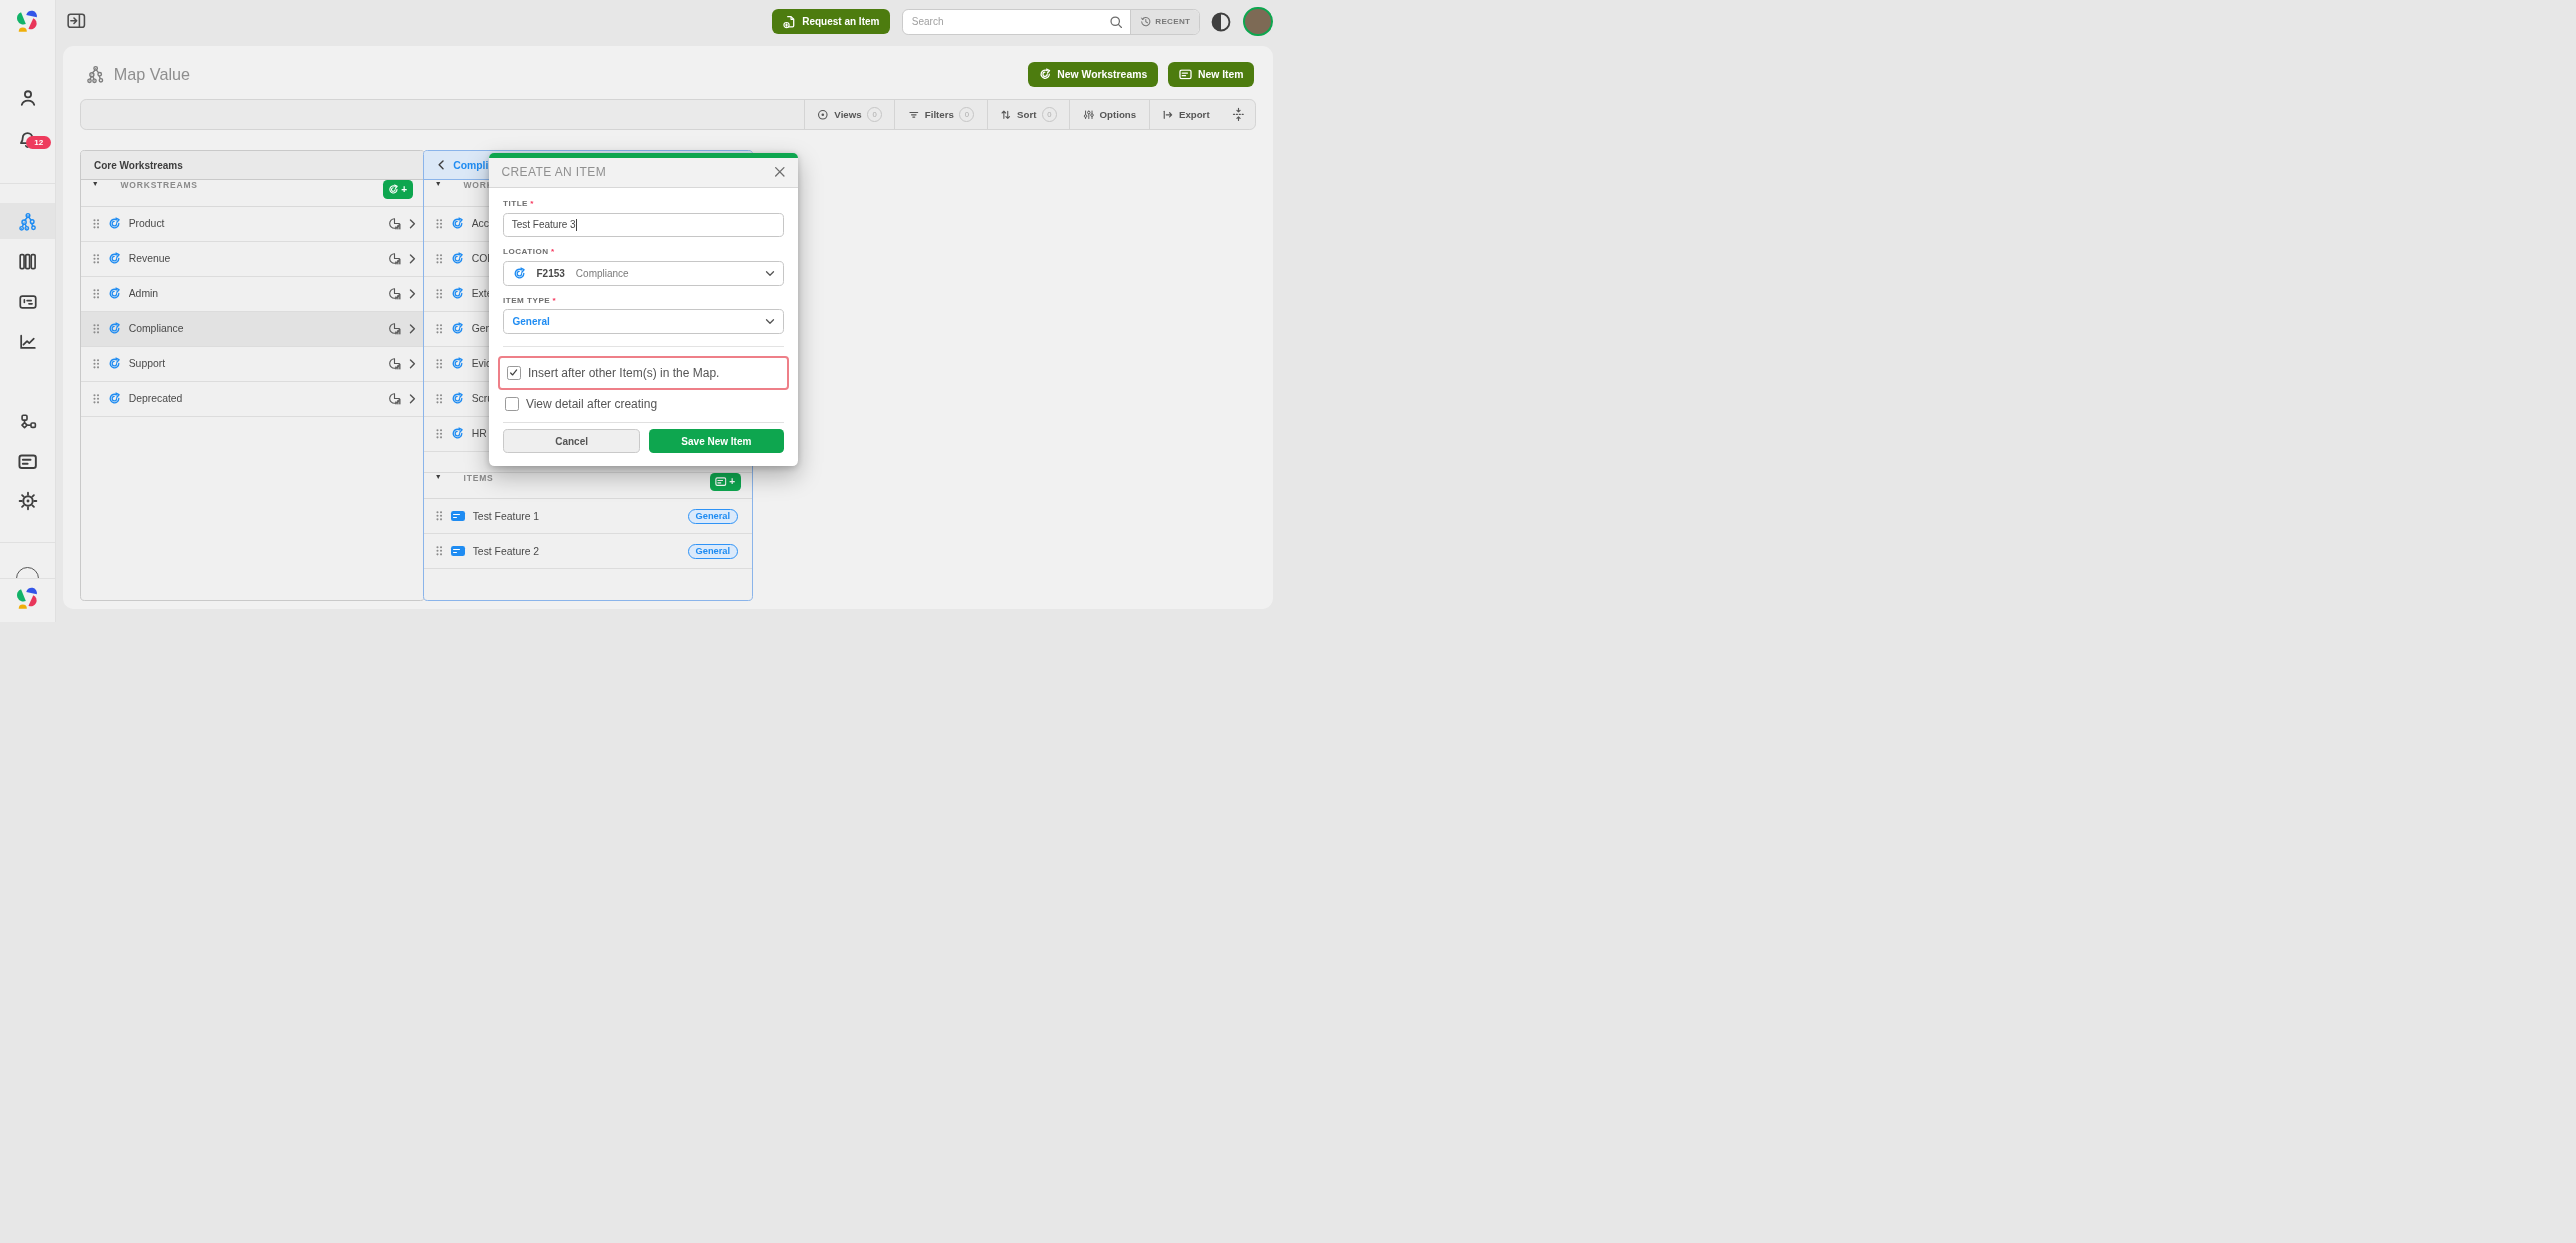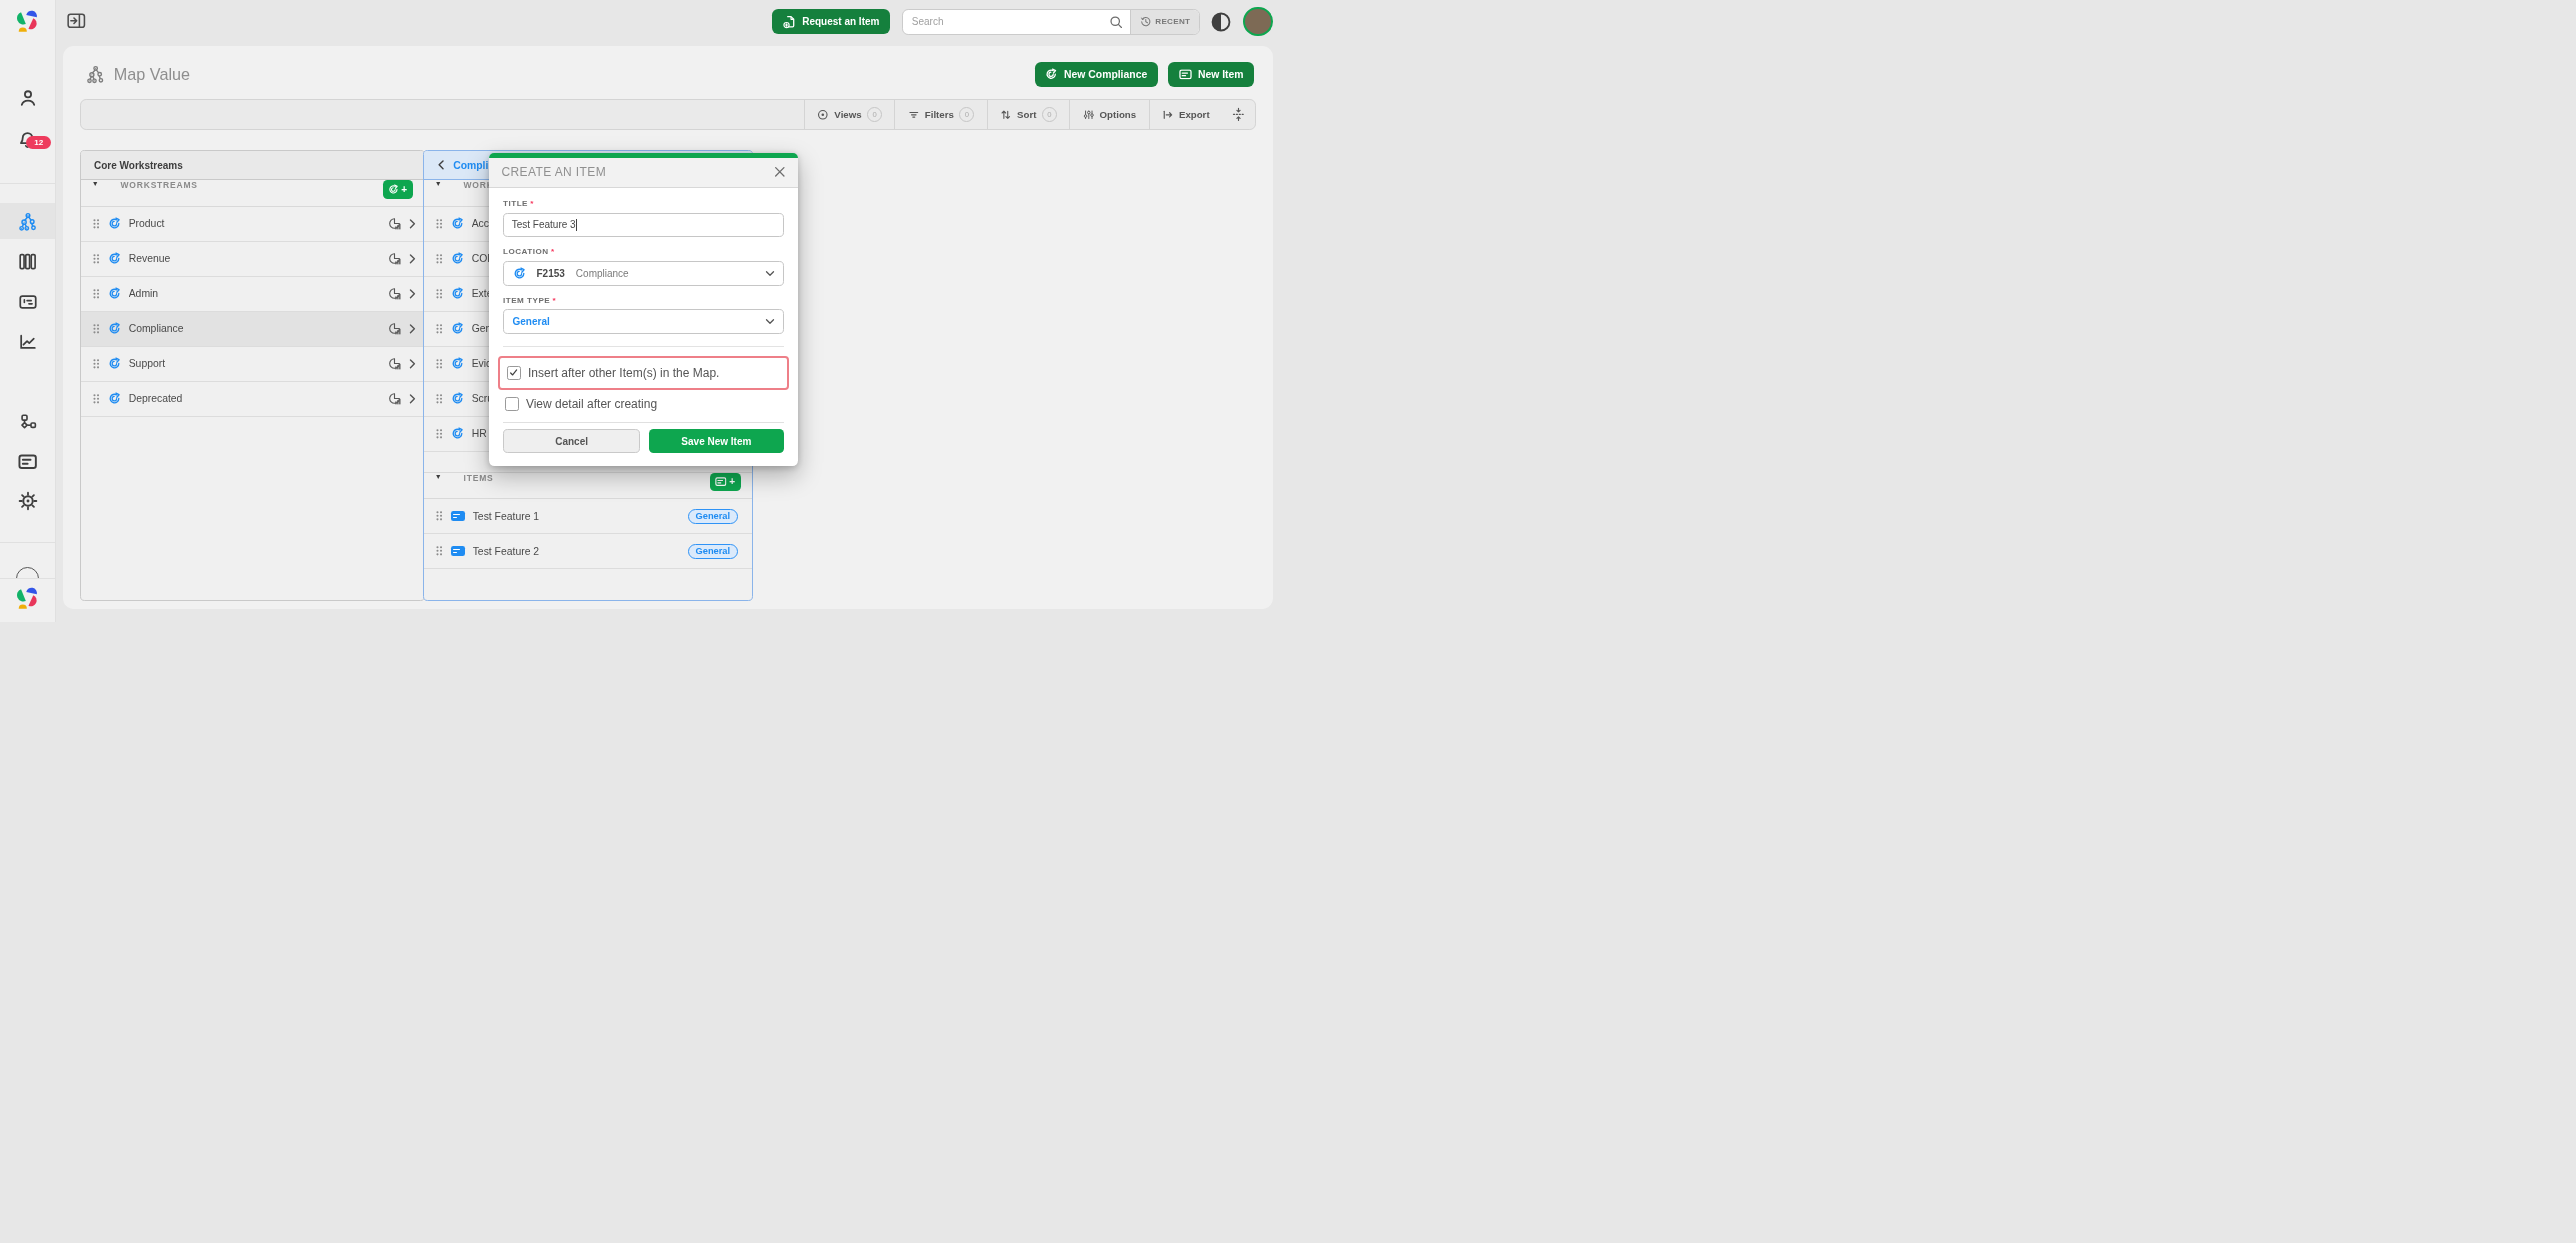--- a/index.html
+++ b/index.html
@@ -5,21 +5,21 @@
   html,body{margin:0;padding:0}
   body{width:1288px;height:622px;background:#e7e7e7;font-family:"Liberation Sans",sans-serif;
        position:relative;overflow:hidden;color:#4a4a4a;-webkit-font-smoothing:antialiased}
   svg{display:block}
   .ic{display:inline-flex;align-items:center;justify-content:center}
 
   
   .topbar{position:absolute;left:0;top:0;right:0;height:43px}
   .expand-btn{position:absolute;left:67px;top:13px;color:#4d4d4d;cursor:pointer}
   .top-right{position:absolute;right:15.5px;top:0;height:43px;display:flex;align-items:center;gap:11.6px}
-  .btn-green{background:#15803d;color:#fff;border:none;border-radius:6.2px;font-weight:bold;
+  .btn-green{background:#4d7c0f;color:#fff;border:none;border-radius:6.2px;font-weight:bold;
              font-size:10px;display:inline-flex;align-items:center;gap:6.2px;cursor:pointer;
              font-family:"Liberation Sans",sans-serif}
   .req-btn{height:25px;padding:0 10.8px}
   .searchwrap{display:flex;height:24px;border:0.8px solid #cbcbcb;border-radius:6.2px;overflow:hidden;width:296px;background:#fff}
   .searchbox{flex:1;display:flex;align-items:center;padding:0 7px;gap:4.6px}
   .searchbox input{border:none;outline:none;flex:1;font-size:10px;color:#555;background:transparent;
                    font-family:"Liberation Sans",sans-serif}
   .searchbox input::placeholder{color:#9f9f9f}
   .recent-btn{display:flex;align-items:center;gap:3.9px;background:#e2e2e2;border-left:0.8px solid #cbcbcb;
               padding:0 8.5px;font-size:8.1px;font-weight:bold;color:#787878;letter-spacing:0.3px;cursor:pointer}
@@ -348,21 +348,21 @@
     <span class="t">Map Value</span>
   </div>
 
   <div class="hdr-btns">
     <button class="btn-green">
       <span class="ic">
         <svg width="12.4" height="12.4" viewBox="0 0 20 20" style="color:#fff">
             <use href="#sym-loop"></use>
           </svg>
       </span>
-      <span>New Compliance</span>
+      <span>New Workstreams</span>
     </button>
     <button class="btn-green">
       <span class="ic">
         <svg width="13" height="10.8" viewBox="0 0 20 16" style="color:#fff">
             <use href="#sym-card"></use>
           </svg>
       </span>
       <span>New Item</span>
     </button>
   </div>

